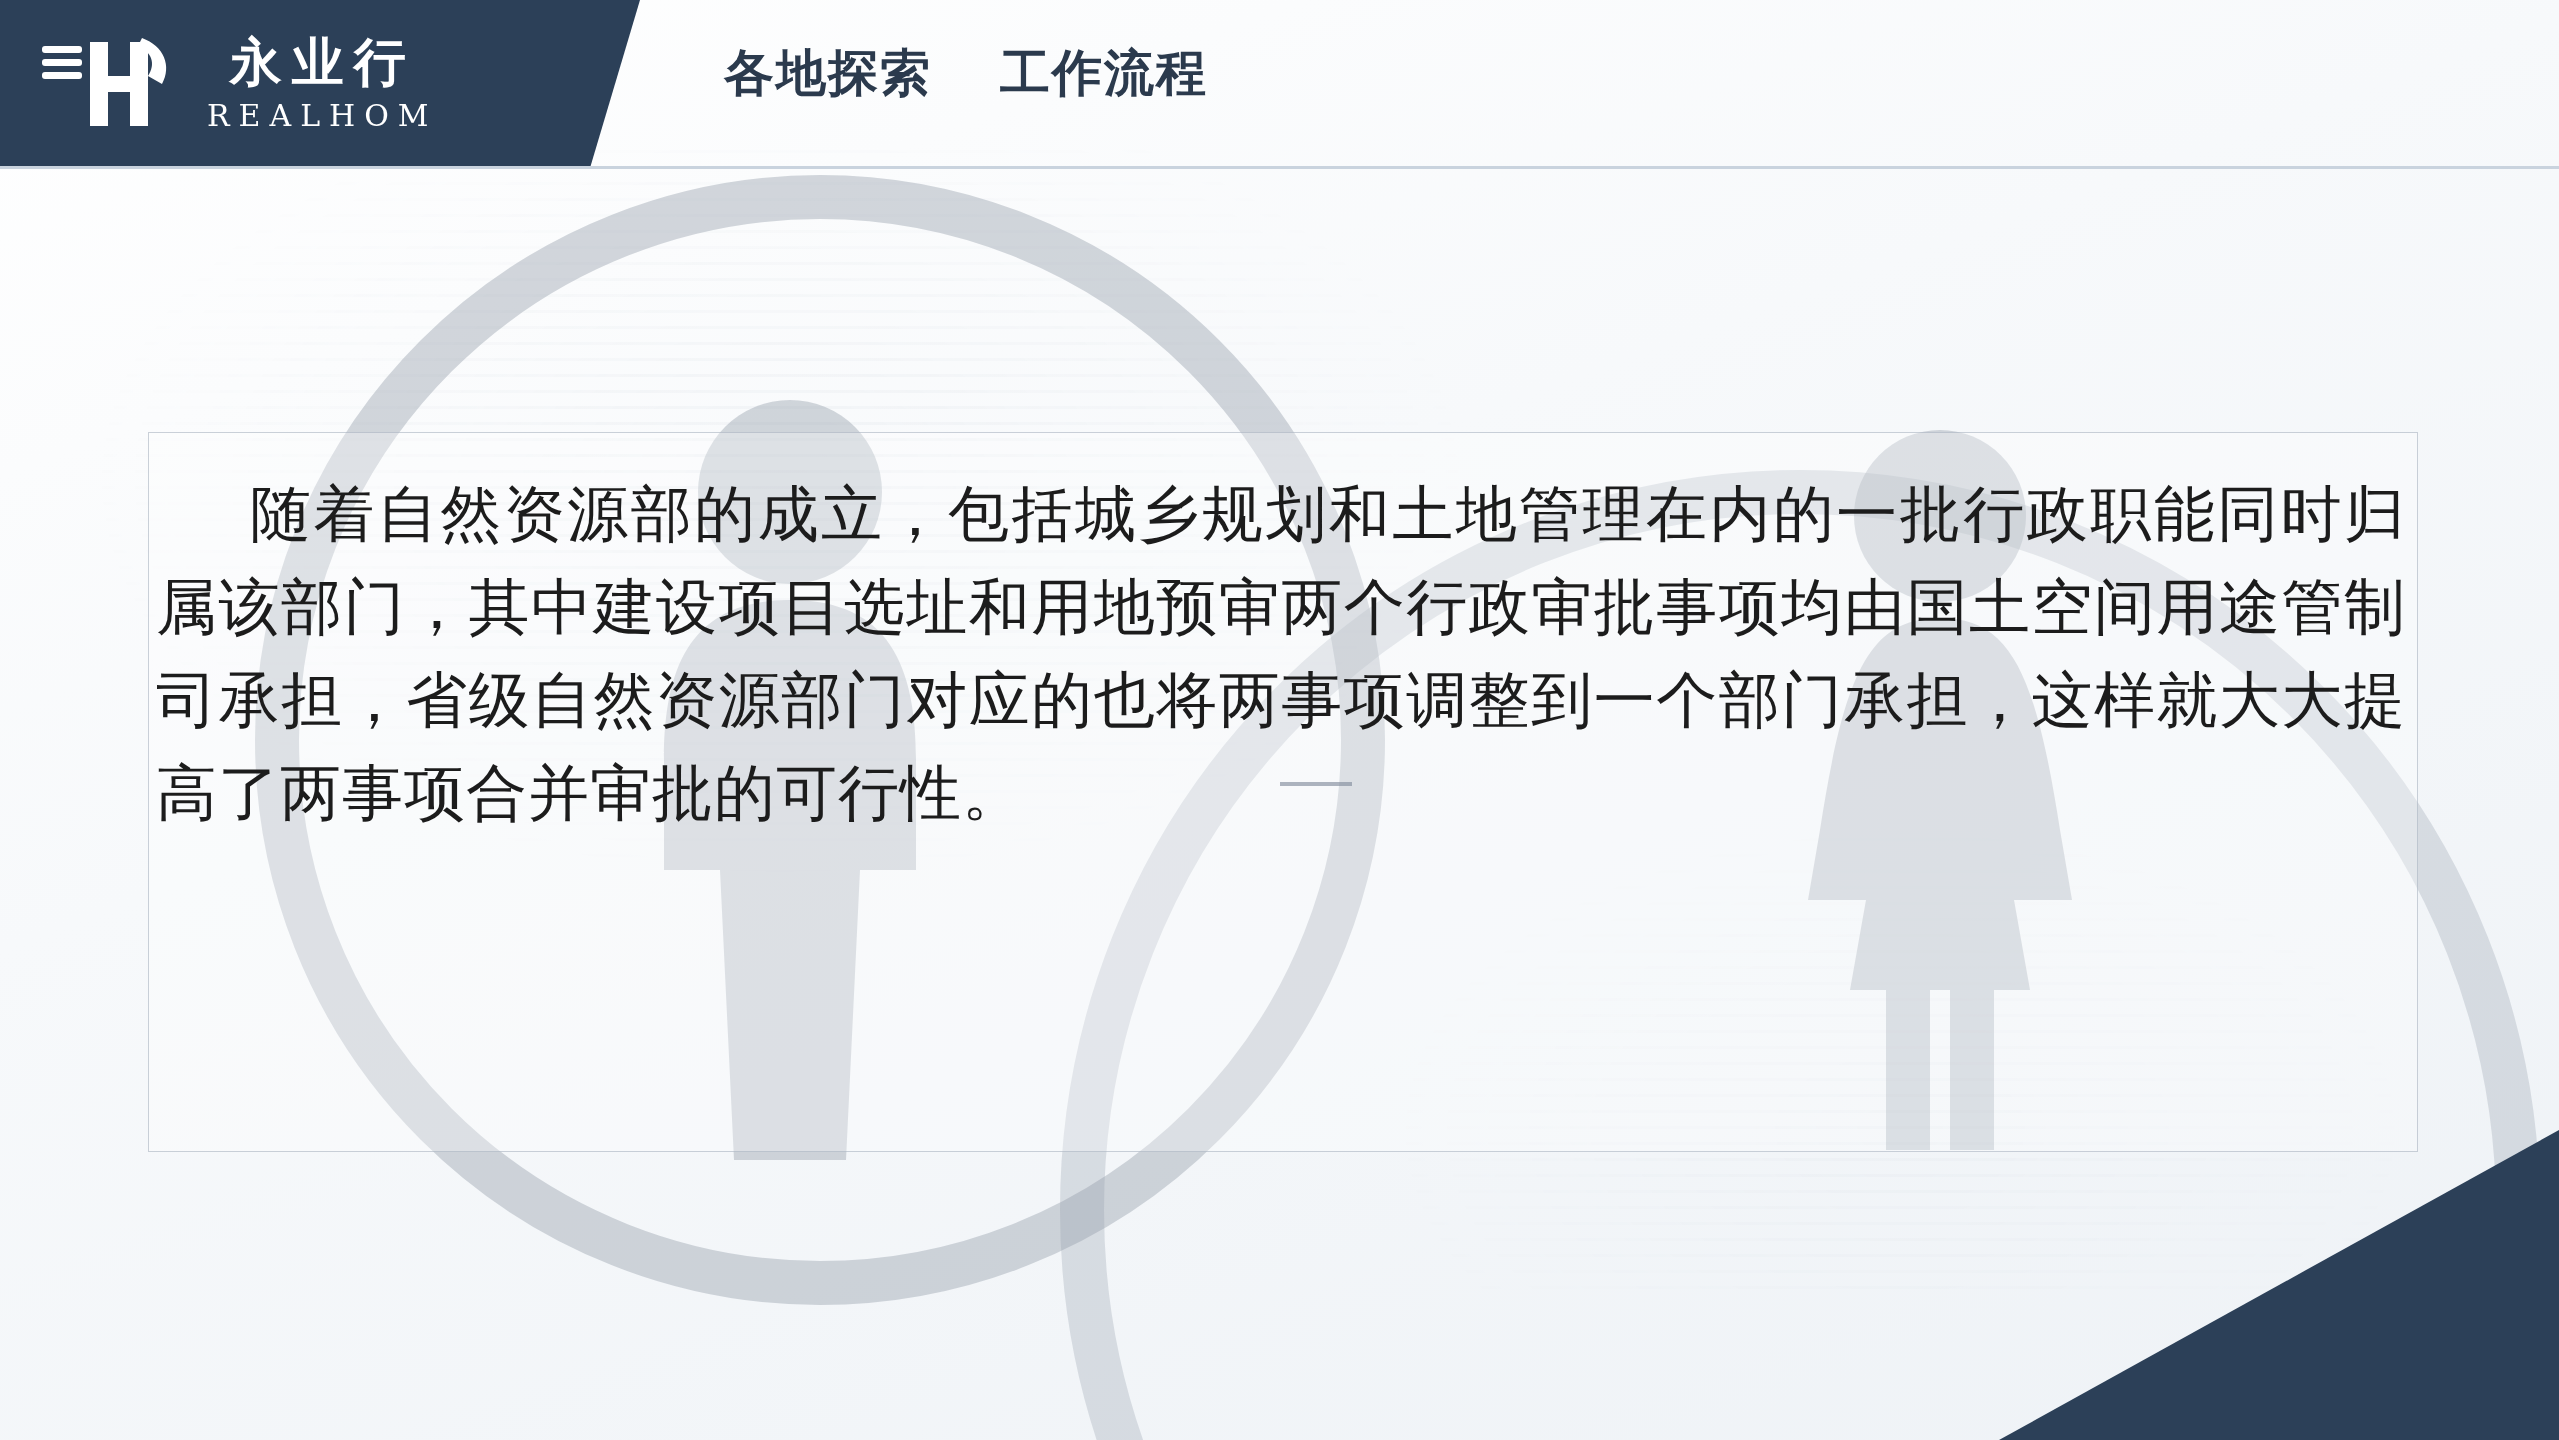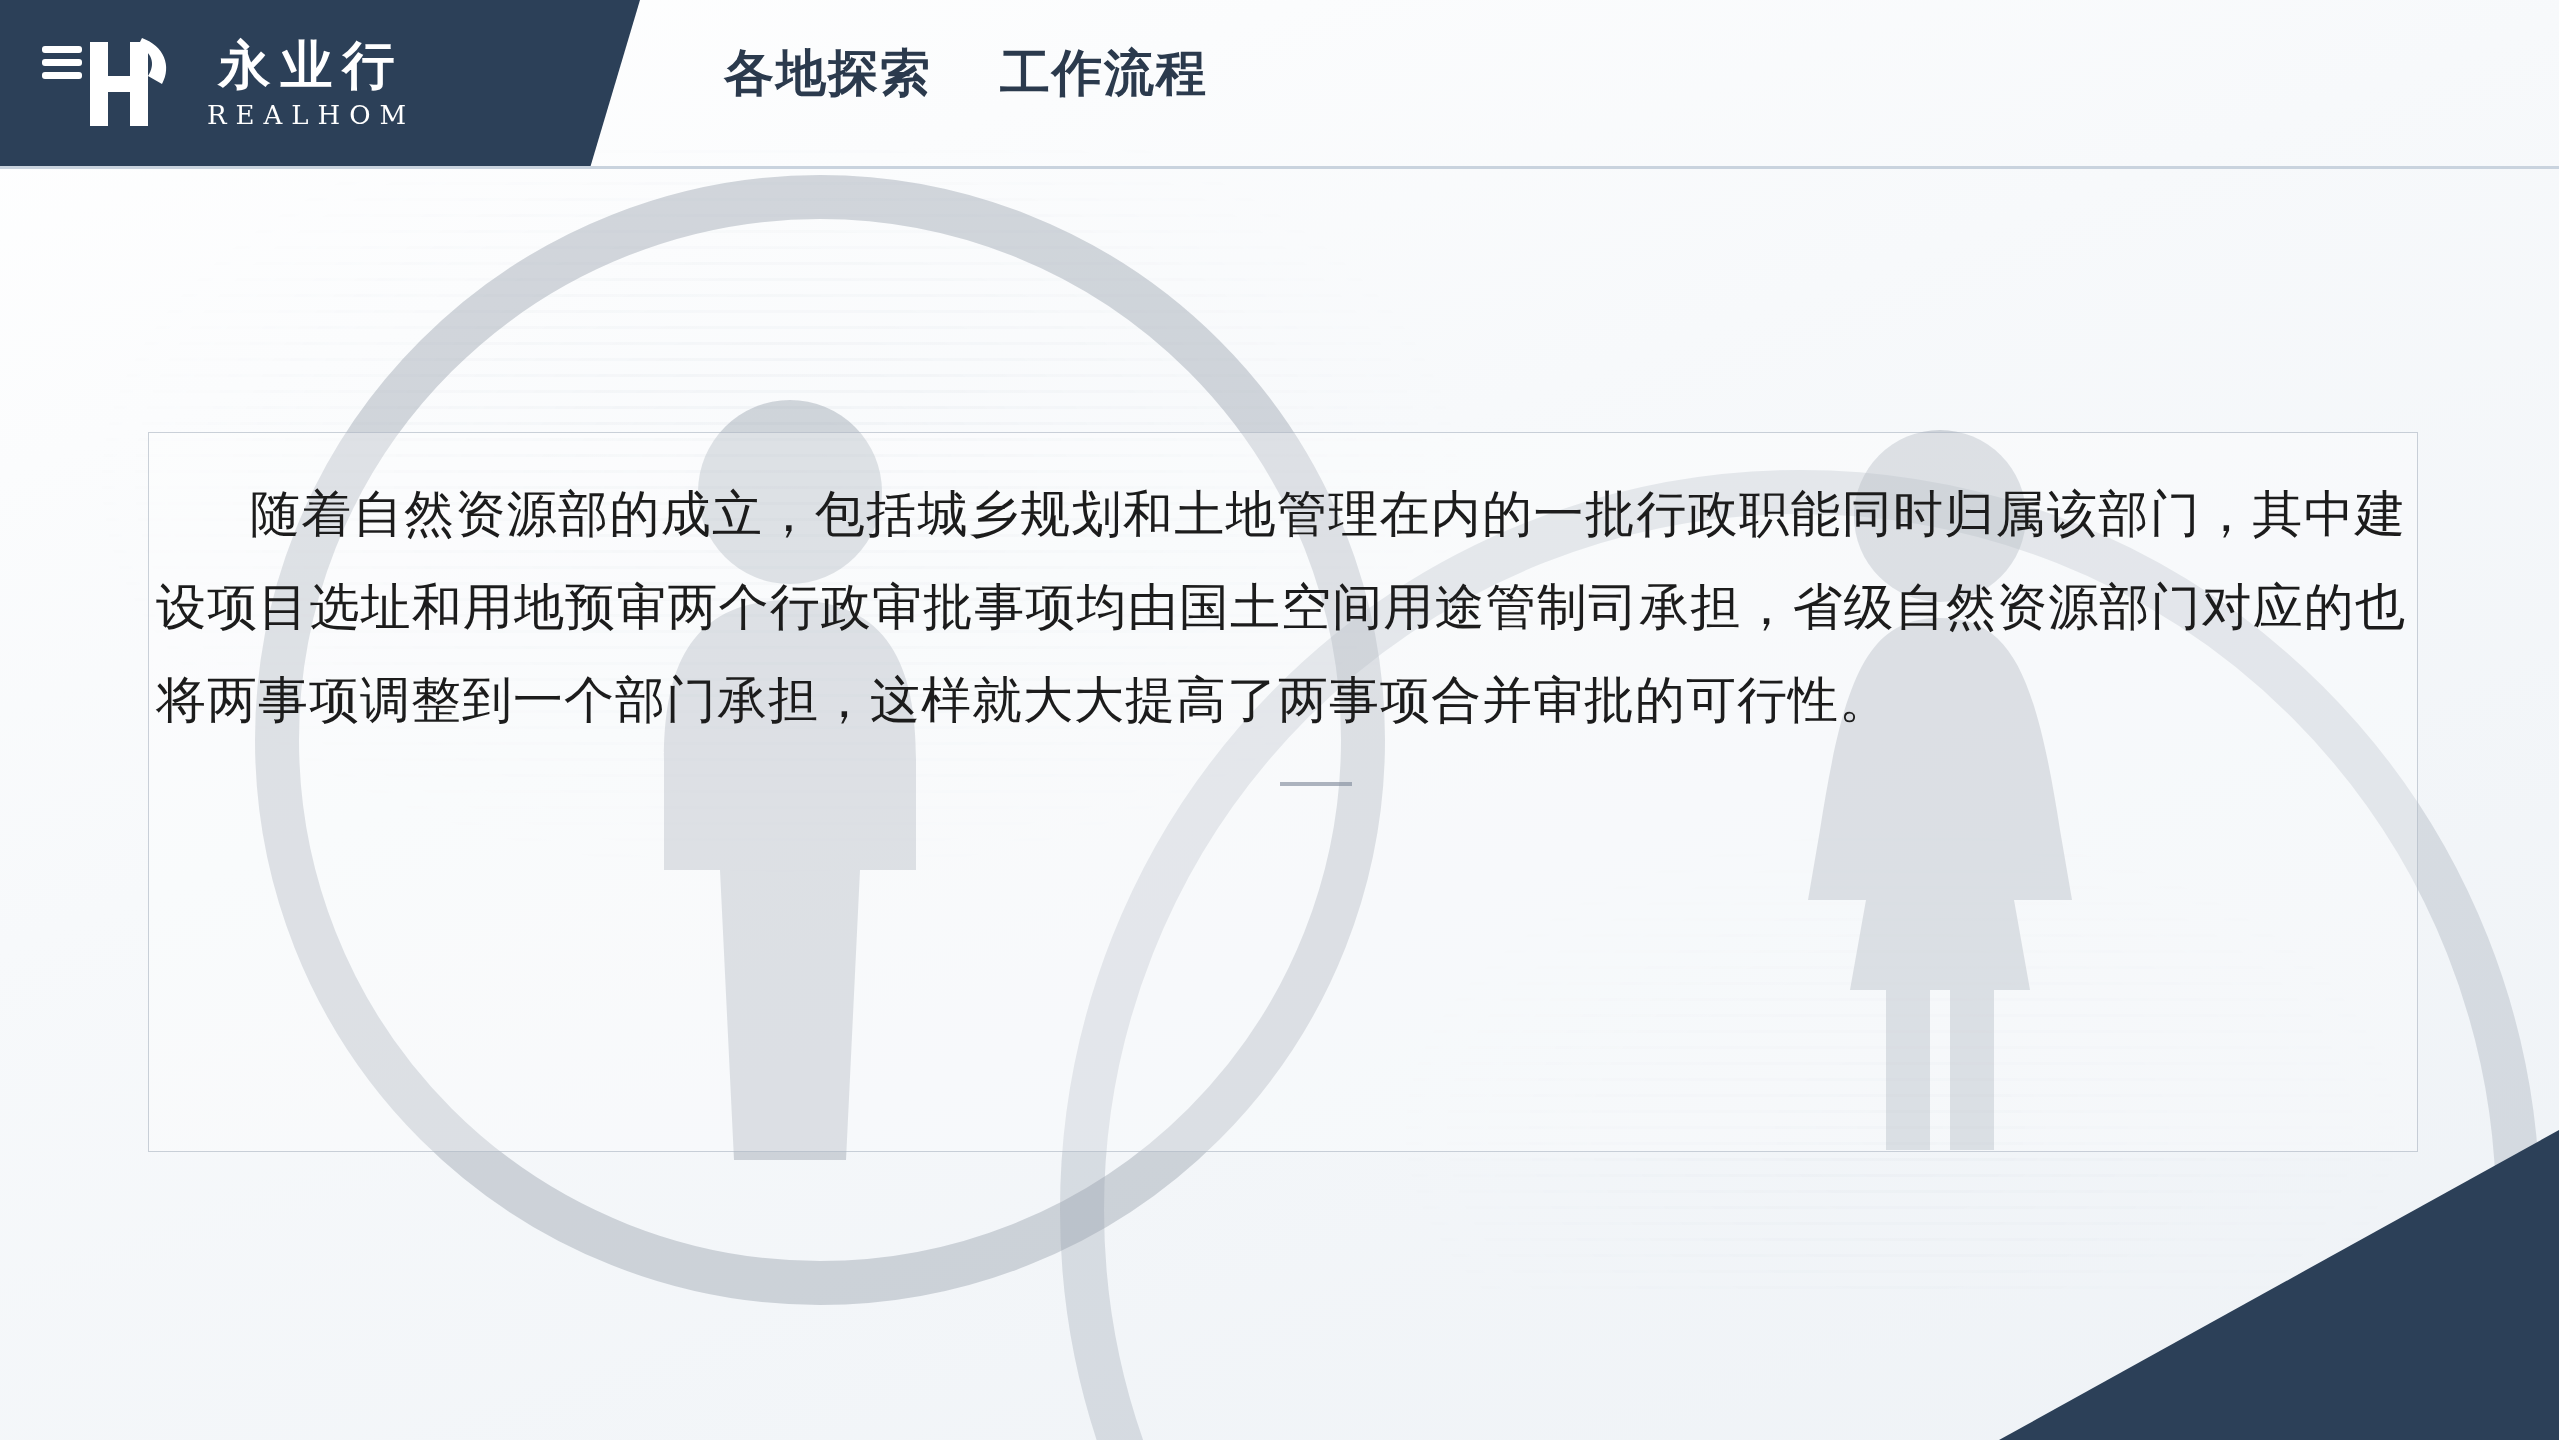--- a/index.html
+++ b/index.html
@@ -131,21 +131,21 @@
   .logo-cn {
     font-family: "DejaVu Serif", "Liberation Serif", serif;
     font-size: 52px;
     font-weight: bold;
     letter-spacing: 10px;
     line-height: 1.05;
     text-indent: 10px;
   }
   .logo-en {
     font-family: "DejaVu Serif", "Liberation Serif", serif;
-    font-size: 26px;
+    font-size: 30px;
     letter-spacing: 9px;
     margin-top: 8px;
     text-indent: 9px;
   }
 
   .nav {
     position: absolute;
     left: 690px;
     top: 26px;
     display: flex;
@@ -174,21 +174,21 @@
     width: 2270px;
     height: 720px;
     border: 1px solid rgba(160,172,186,0.55);
     background: rgba(255,255,255,0.30);
     box-sizing: border-box;
   }
 
   .para {
     position: absolute;
     font-family: Liberation Sans, sans-serif;
-    font-size: 50px;
+    font-size: 61px;
     line-height: 93px;
     letter-spacing: 1px;
     text-align: justify;
   }
   .para-1 {
     left: 156px;
     top: 468px;
     width: 2250px;
     color: #1c1c1c;
     text-indent: 94px;

